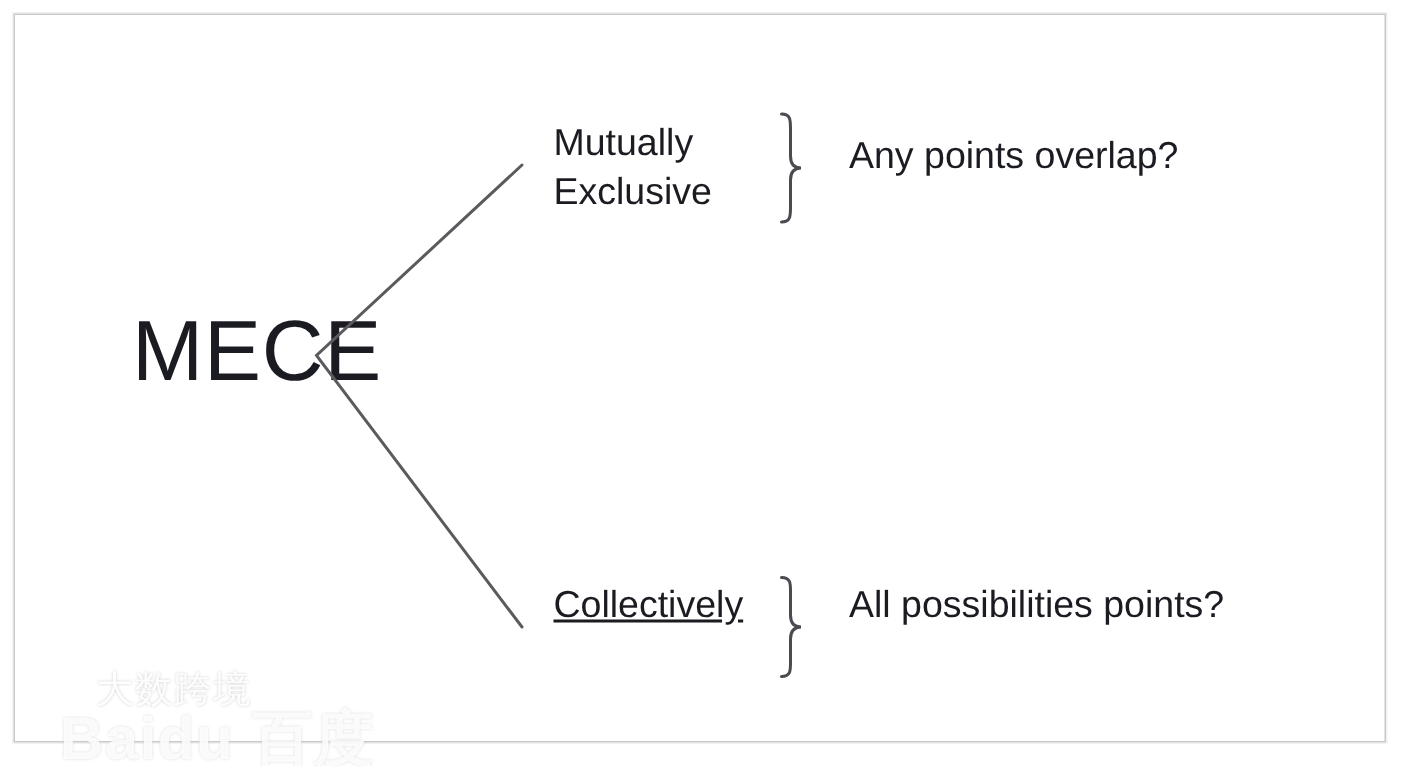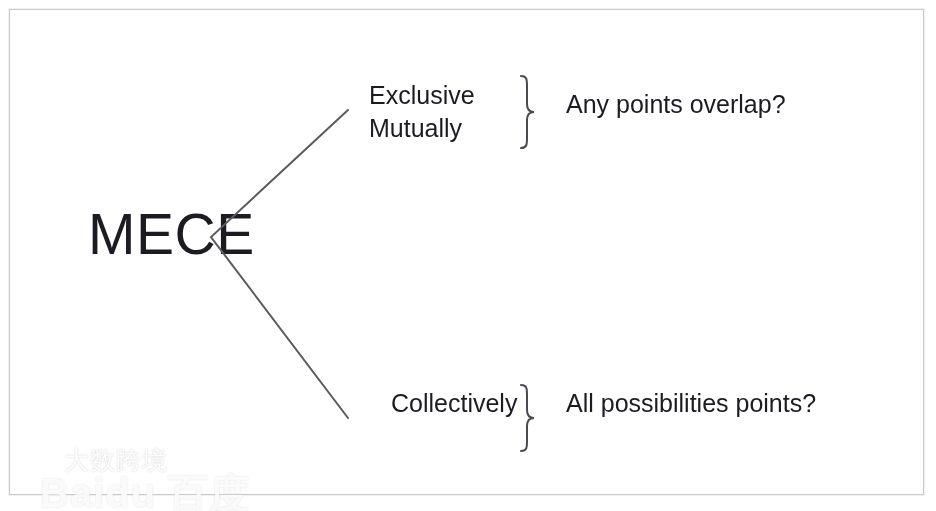--- a/index.html
+++ b/index.html
@@ -50,21 +50,21 @@
   }
   
   .branch-label {
     position: absolute;
     font-size: 25px;
     line-height: 33px;
     color: #1b1b22;
     white-space: nowrap;
   }
   #branch-label-upper { left: 369px; top: 79px; }
-  #branch-label-lower { left: 391px; top: 387px; }
+  #branch-label-lower { left: 369px; top: 387px; text-decoration: underline; }
   .branch-label .ln { display: block; }
 
   
   .brace {
     position: absolute;
     color: #43434a;
     font-weight: 300;
   }
   #brace-upper {
     left: 512px;
@@ -141,22 +141,22 @@
 
   <div id="frame"></div>
 
   <div id="root-label">MECE</div>
 
   <svg id="connector" viewBox="0 0 165 340" xmlns="http://www.w3.org/2000/svg">
     <polyline points="148,15 11,142 148,323" fill="none" stroke="#5a5a5f" stroke-width="2" stroke-linecap="round" stroke-linejoin="miter"></polyline>
   </svg>
 
   <div class="branch-label" id="branch-label-upper">
+    <span class="ln">Mutually</span>
     <span class="ln">Exclusive</span>
-    <span class="ln">Mutually</span>
   </div>
 
   <div class="brace" id="brace-upper">
     <svg width="30" height="100" viewBox="0 0 30 100" xmlns="http://www.w3.org/2000/svg">
       <path d="M9,14 C15,14 15,18 15,24 L15,42 C15,48 18,50 22,50 C18,50 15,52 15,58 L15,76 C15,82 15,86 9,86" fill="none" stroke="#4a4a50" stroke-width="2" stroke-linecap="round"></path>
     </svg>
   </div>
 
   <div class="question" id="question-upper">Any points overlap?</div>
 

